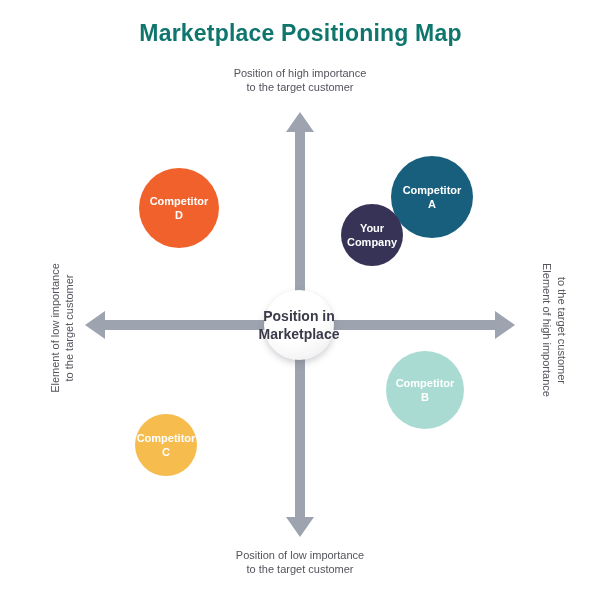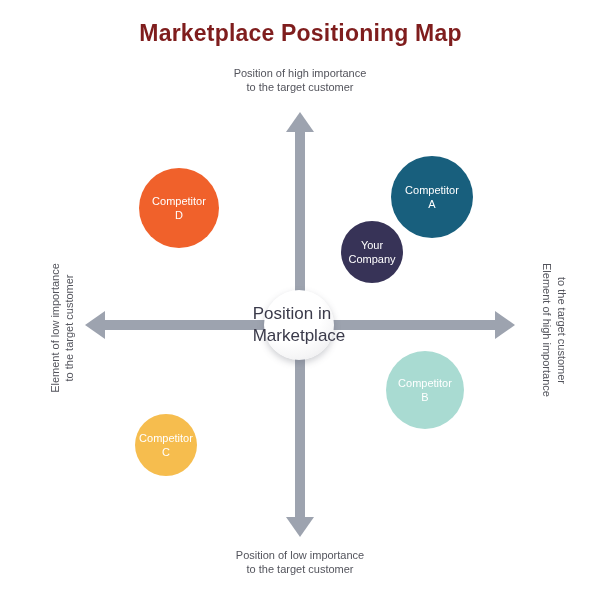--- a/index.html
+++ b/index.html
@@ -17,21 +17,21 @@
   }
   .title {
     position: absolute;
     left: 0;
     top: 20px;
     width: 601px;
     text-align: center;
     font-size: 23px;
     font-weight: 800;
     letter-spacing: 0.2px;
-    color: #7f1d1d;
+    color: #0f766e;
     margin: 0;
   }
   .axis-label {
     position: absolute;
     color: #53545c;
     font-size: 11px;
     line-height: 1.3;
     text-align: center;
     white-space: pre-line;
   }
@@ -66,41 +66,42 @@
     top: 0;
   }
   .bubble {
     position: absolute;
     border-radius: 50%;
     display: flex;
     align-items: center;
     justify-content: center;
     color: #ffffff;
     font-size: 11px;
-    font-weight: 400;
+    font-weight: 700;
     line-height: 1.3;
     text-align: center;
     white-space: pre-line;
   }
   .center-circle {
     position: absolute;
     left: 264px;
     top: 290px;
     width: 70px;
     height: 70px;
     border-radius: 50%;
     background: radial-gradient(circle at 38% 30%, #ffffff 48%, #f5f5f6 72%, #e2e2e5 100%);
     box-shadow: 0 3px 7px rgba(90, 92, 105, 0.30);
     display: flex;
     align-items: center;
     justify-content: center;
     color: #3a3a4a;
-    font-size: 17px;
-    font-weight: 400;
+    font-size: 14px;
+    font-weight: 700;
     line-height: 1.3;
+    text-align: center;
     white-space: pre-line;
   }
 </style>
 </head>
 <body>
 
 <div class="canvas">
 
   <h1 class="title">Marketplace Positioning Map</h1>
 
@@ -122,21 +123,21 @@
   <div class="axis-label left">Element of low importance
 to the target customer</div>
   <div class="axis-label right">Element of high importance
 to the target customer</div>
 
   <div id="bubble-layer">
       <div class="bubble" style="left: 139px; top: 168px; width: 80px; height: 80px; background: rgb(240, 97, 43);">Competitor
 D</div>
       <div class="bubble" style="left: 391px; top: 156px; width: 82px; height: 82px; background: rgb(24, 95, 125);">Competitor
 A</div>
-      <div class="bubble" style="left: 341px; top: 221px; width: 62px; height: 62px; background: rgb(55, 51, 87);">Your
+      <div class="bubble" style="left: 341px; top: 204px; width: 62px; height: 62px; background: rgb(55, 51, 87);">Your
 Company</div>
       <div class="bubble" style="left: 386px; top: 351px; width: 78px; height: 78px; background: rgb(169, 219, 210);">Competitor
 B</div>
       <div class="bubble" style="left: 135px; top: 414px; width: 62px; height: 62px; background: rgb(246, 189, 78);">Competitor
 C</div>
     </div>
 
   <div class="center-circle">Position in
 Marketplace</div>
 

